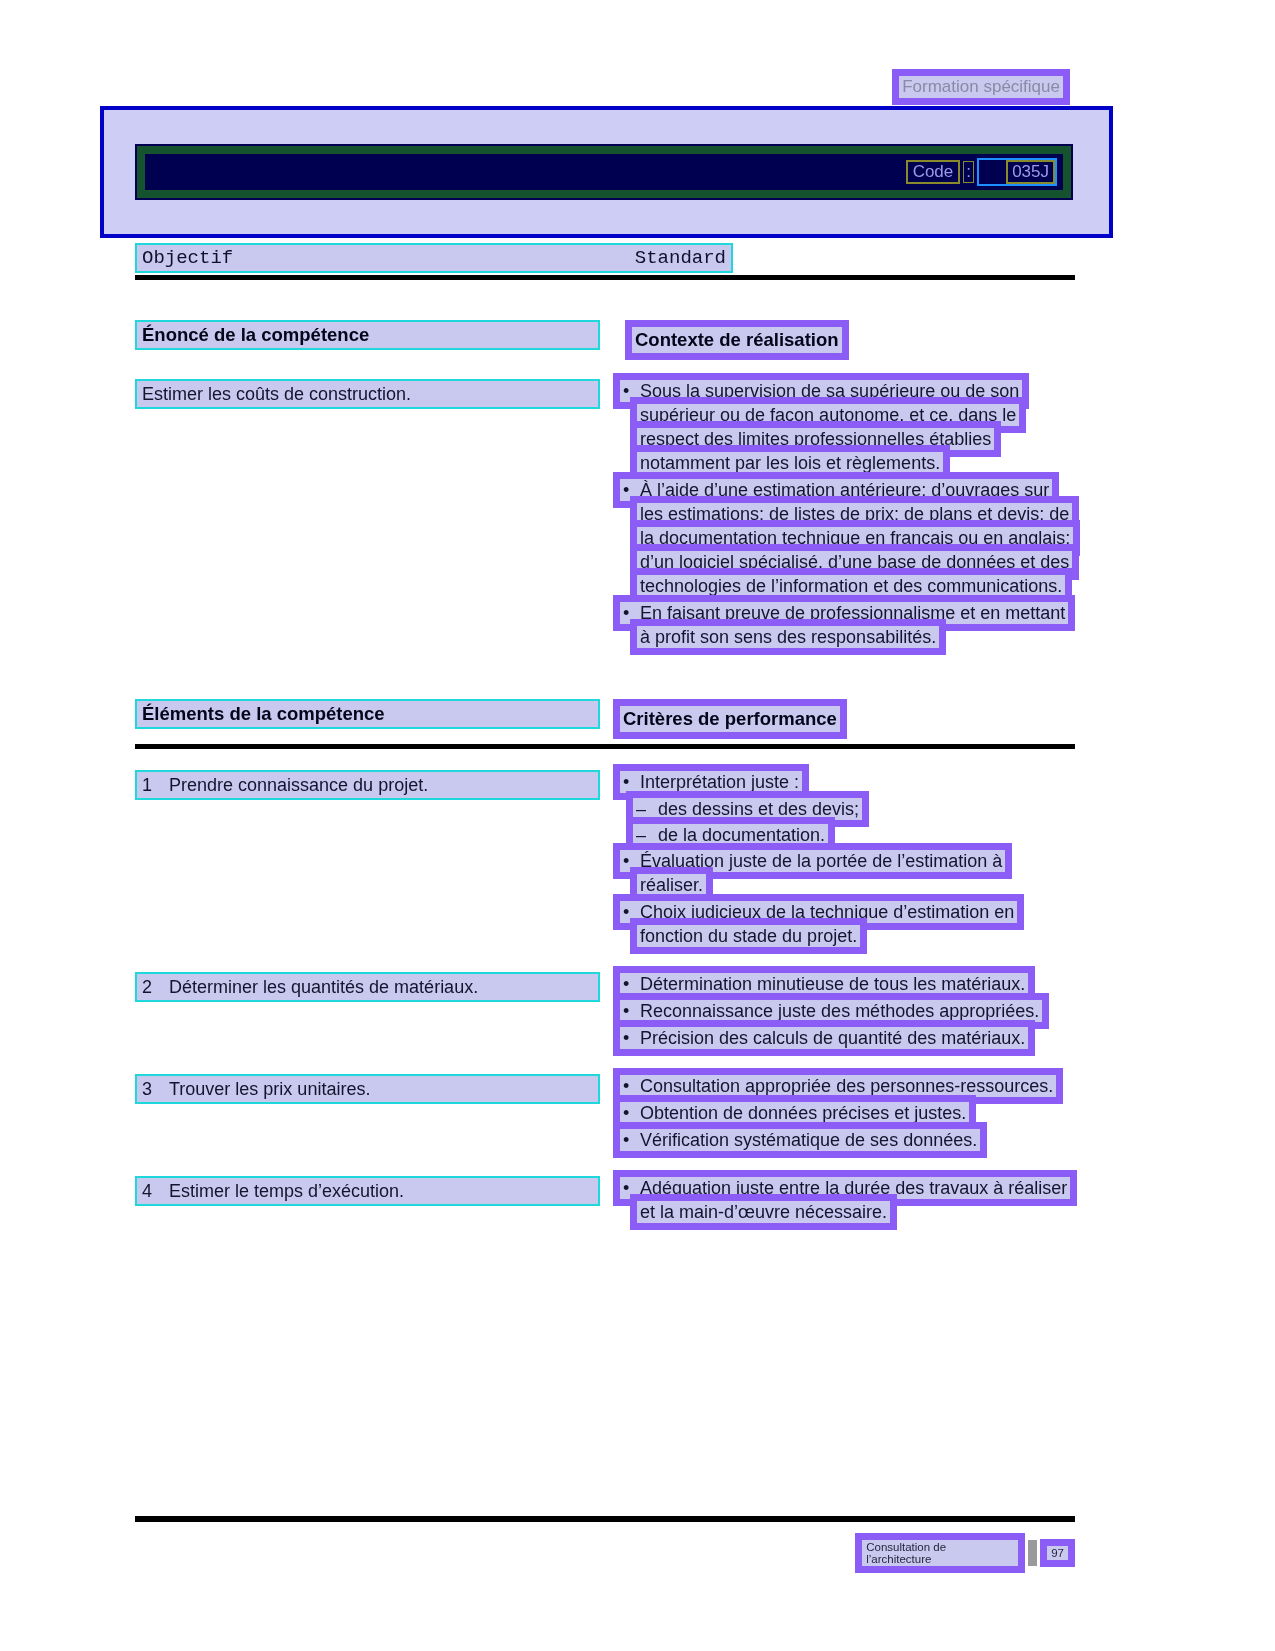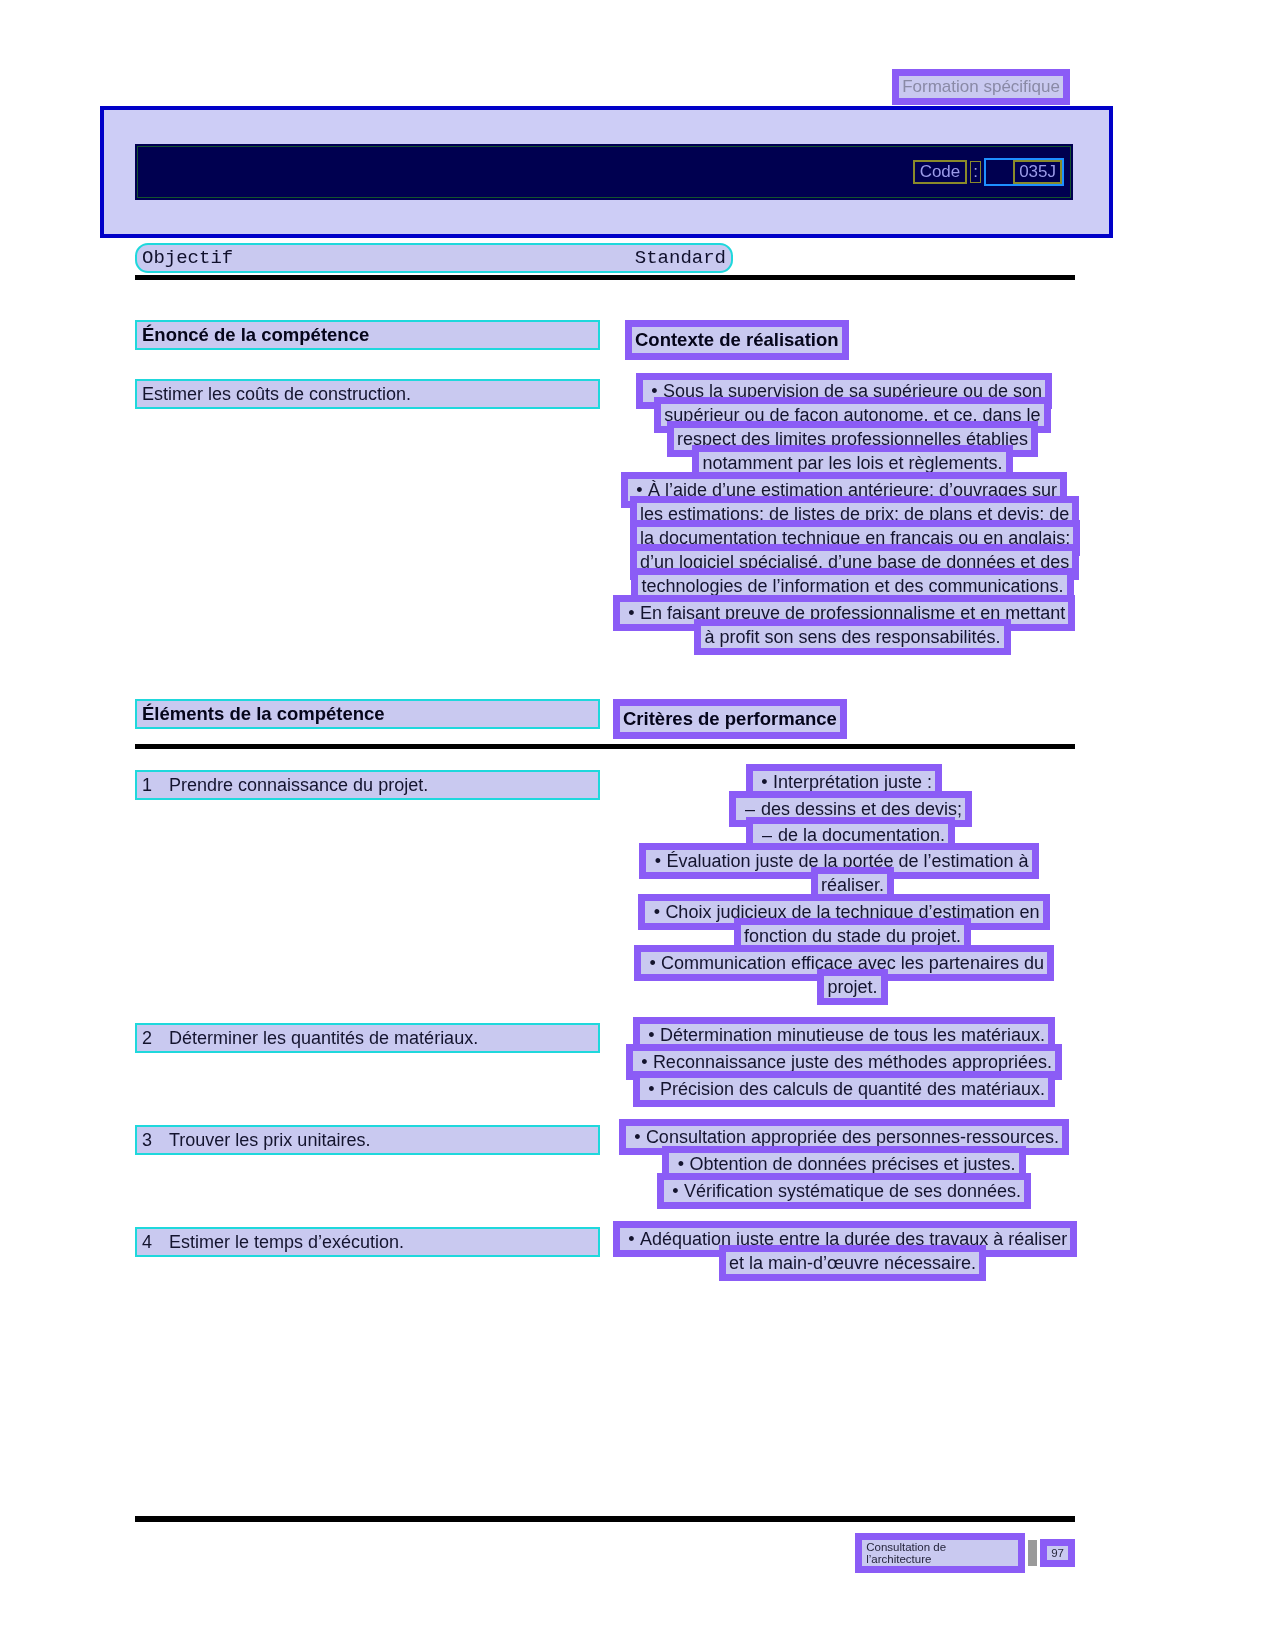--- a/index.html
+++ b/index.html
@@ -18,51 +18,51 @@
     box-sizing:border-box; width:100%;
   }
   .top-label { position:absolute; top:69px; right:205px; font-size:17px; color:#8a8aa6; }
 
   .panel {
     position:absolute; left:100px; top:106px; width:1013px; height:132px;
     background:#cdcdf6; border:4px solid #0000c8; box-sizing:border-box;
   }
   .banner {
     position:absolute; left:33px; top:36px; width:934px; height:52px;
-    background:#000050; border:1px solid #14532d; outline:2px solid #000050;
+    background:#000050; border:8px solid #14532d; outline:2px solid #000050;
     box-sizing:border-box; display:flex; align-items:center; justify-content:flex-end;
     padding-right:6px;
   }
   .code-row { display:flex; align-items:center; gap:3px; font-size:17px; color:#9a9ae8; }
   .code-label { border:2px solid #8a8a2a; padding:0 5px; }
   .code-colon { border:1px solid #8a8a2a; padding:0 2px; }
   .code-field { border:2px solid #1e90ff; width:80px; display:flex; justify-content:flex-end; box-sizing:border-box; }
   .code-value { border:2px solid #8a8a2a; padding:0 4px; }
 
   .main { position:absolute; left:135px; top:243px; width:940px; font-size:18px; line-height:24px; }
-  .mono { font-family:"Liberation Mono", monospace; font-size:19px; color:#10102c;border-radius:13px; }
+  .mono { font-family:"Liberation Mono", monospace; font-size:19px; color:#10102c; }
   .objectif-bar { width:598px; display:flex; justify-content:space-between; }
   .rule { height:5px; background:#000000; margin-top:2px; }
   .rule2 { margin-top:5px; }
 
   .head-row, .row { display:flex; align-items:flex-start; }
   .col-left  { width:465px; flex:none; }
   .col-right { width:462px; margin-left:13px; flex:none; }
   .head { font-weight:bold; font-size:18.5px; color:#05051a; }
   .head-row .col-right .hl { display:inline-block; }
 
   .s1-heads { margin-top:40px;gap:12px; }
   .row.r1   { margin-top:19px; }
   .s2-heads { margin-top:47px; }
   .row.item { margin-top:21px; }
 
   .num { display:inline-block; width:27px; }
   .num:empty { display:none; }
 
-  .b { padding-left:17px; text-indent:-17px; margin-bottom:3px;text-align:center; }
+  .b { padding-left:17px; text-indent:-17px; margin-bottom:3px; }
   .dot { display:inline-block; width:17px; text-indent:0; }
   .b.sub { margin-left:23px; padding-left:12px; text-indent:-22px; margin-bottom:2px; }
   .dash { display:inline-block; width:22px; text-indent:0; }
 
   .bottom-rule { position:absolute; left:135px; top:1516px; width:940px; height:6px; background:#000000; }
   .footer {
     position:absolute; left:135px; top:1533px; width:940px;
     display:flex; justify-content:flex-end; align-items:center;
     font-size:11.5px; color:#26263c;
   }
@@ -146,23 +146,20 @@
         </div>
         <div class="b sub">
           <span class="hl"><span class="dash">–</span><span>de la documentation.</span></span>
         </div>
         <div class="b">
           <span class="hl"><span class="dot">•</span><span>Évaluation juste de la portée de l’estimation à réaliser.</span></span>
         </div>
         <div class="b">
           <span class="hl"><span class="dot">•</span><span>Choix judicieux de la technique d’estimation en fonction du stade du projet.</span></span>
         </div>
-        <div class="b">
-          <span class="hl"><span class="dot">•</span><span>Communication efficace avec les partenaires du projet.</span></span>
-        </div>
       </div>
     </div>
 
     <div class="row item">
       <div class="col-left">
         <div class="hl-bar"><span class="num">2</span><span>Déterminer les quantités de matériaux.</span></div>
       </div>
       <div class="col-right">
         <div class="b">
           <span class="hl"><span class="dot">•</span><span>Détermination minutieuse de tous les matériaux.</span></span>

